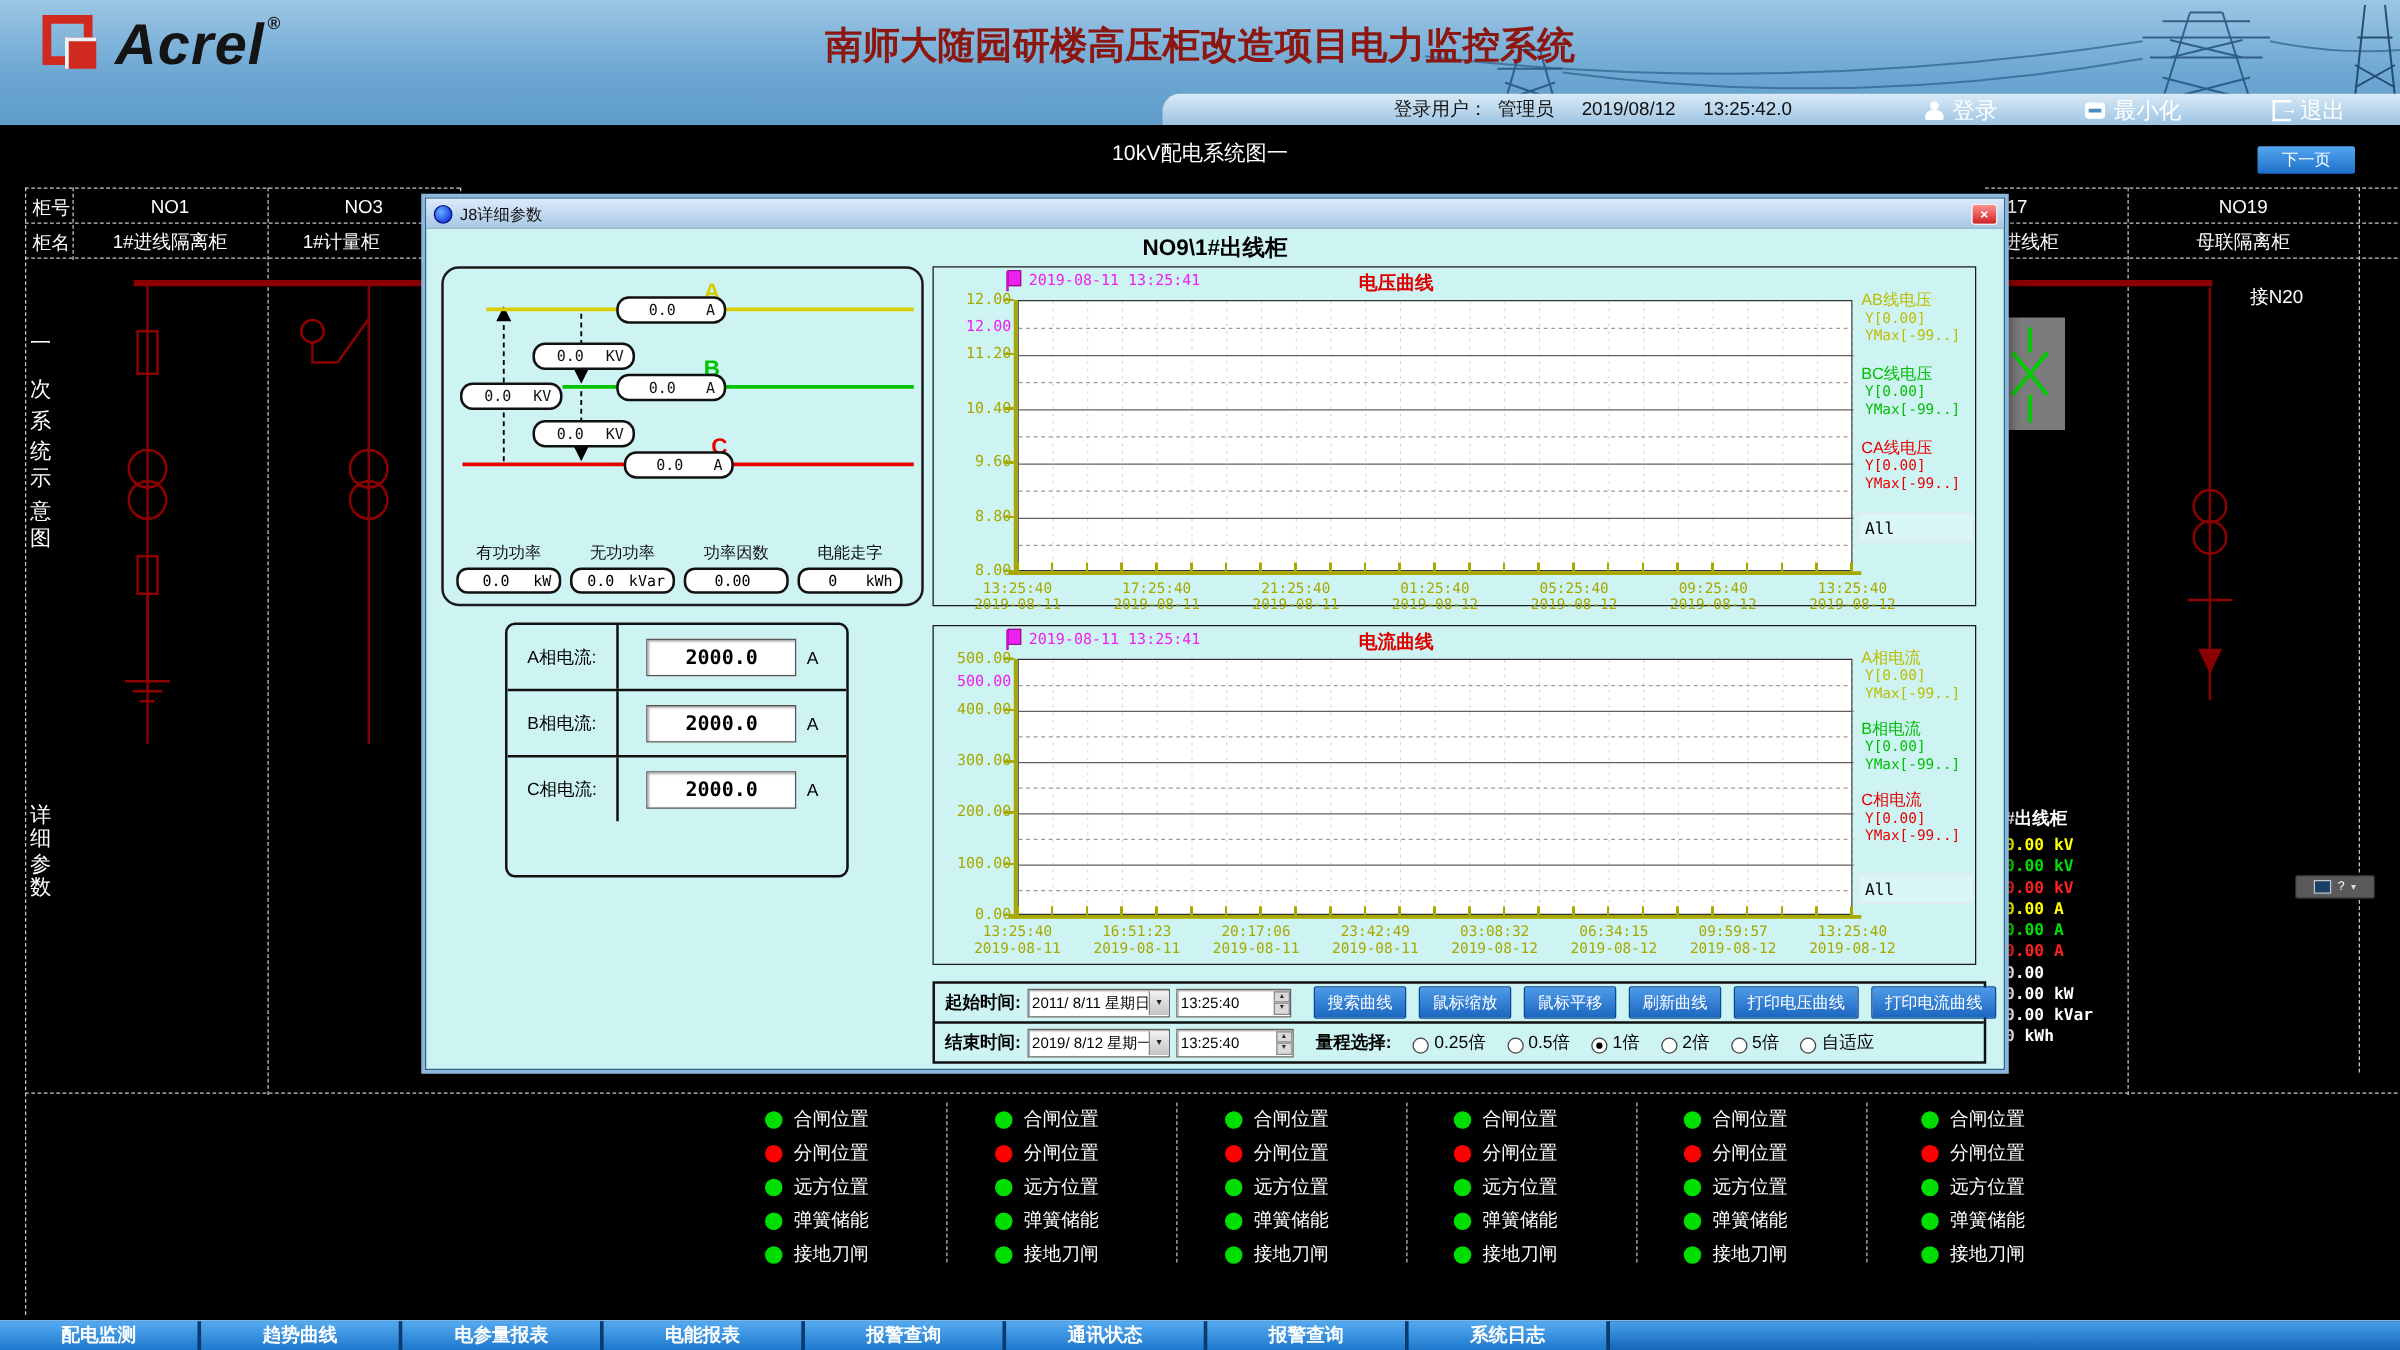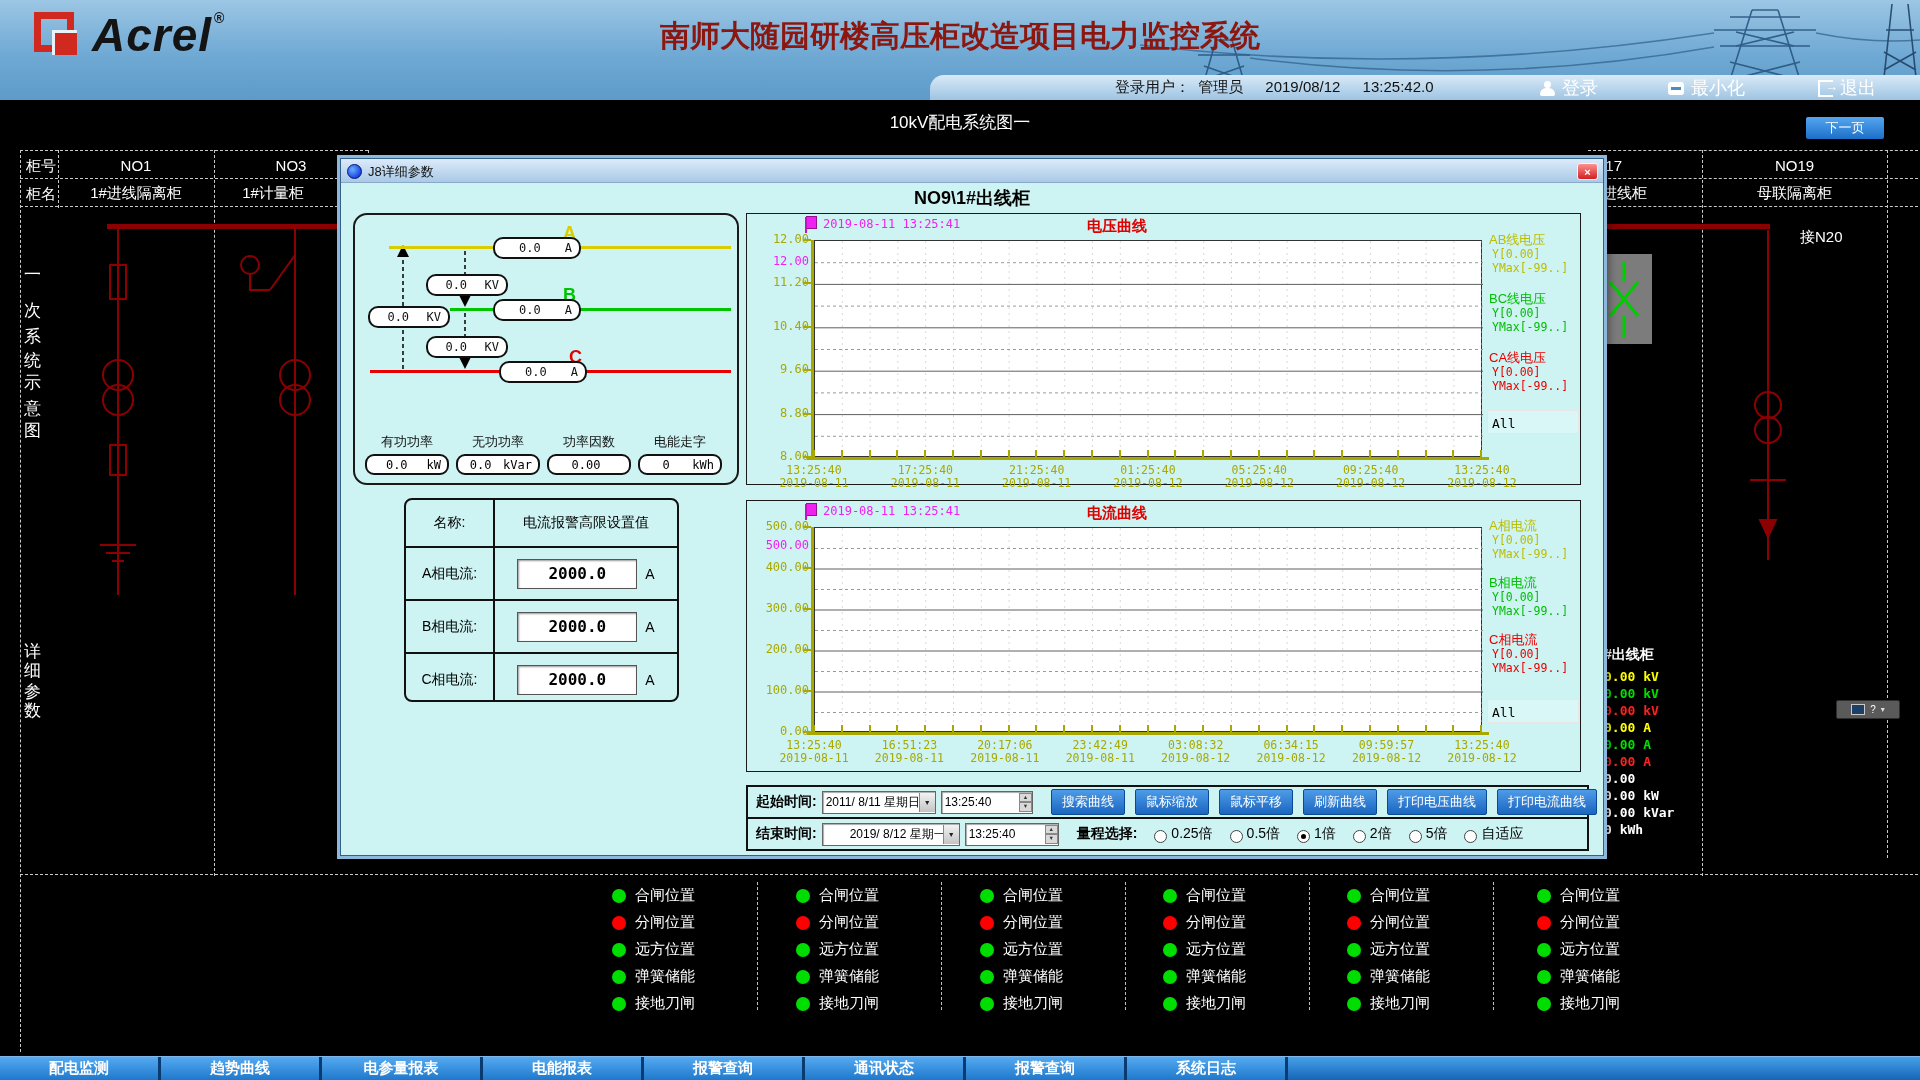--- a/index.html
+++ b/index.html
@@ -495,24 +495,20 @@
             <div class="pw-label">电能走字</div>
             <div class="pw-pill">
               <span class="v">0</span>
               <span class="u">kWh</span>
             </div>
           </div>
         </div>
     </div>
 
     <div id="alarm-table">
-      <div class="al-hrow">
-        <div class="al-c1">名称:</div>
-        <div class="al-c2">电流报警高限设置值</div>
-      </div>
       <div id="alarm-rows">
 
           <div class="al-row">
             <div class="al-c1">A相电流:</div>
             <div class="al-c2">
               <span class="al-input">2000.0</span>
               <span>A</span>
             </div>
           </div>
 
@@ -747,21 +743,21 @@
         <span class="cbtn">搜索曲线</span>
             <span class="cbtn">鼠标缩放</span>
             <span class="cbtn">鼠标平移</span>
             <span class="cbtn">刷新曲线</span>
             <span class="cbtn">打印电压曲线</span>
             <span class="cbtn">打印电流曲线</span>
           </span>
       </div>
       <div class="ctrl-row">
         <span class="ctrl-label">结束时间:</span>
-        <span class="fld" style="width:112px;padding-left:24px;">
+        <span class="fld" style="width:112px;">
           <span class="txt">2019/ 8/12 星期一</span>
           <span class="drop">▼</span>
         </span>
         <span class="fld" style="width:92px;">
           <span class="txt">13:25:40</span>
           <span class="spin">
               <div>▲</div>
               <div>▼</div>
             </span>
         </span>

